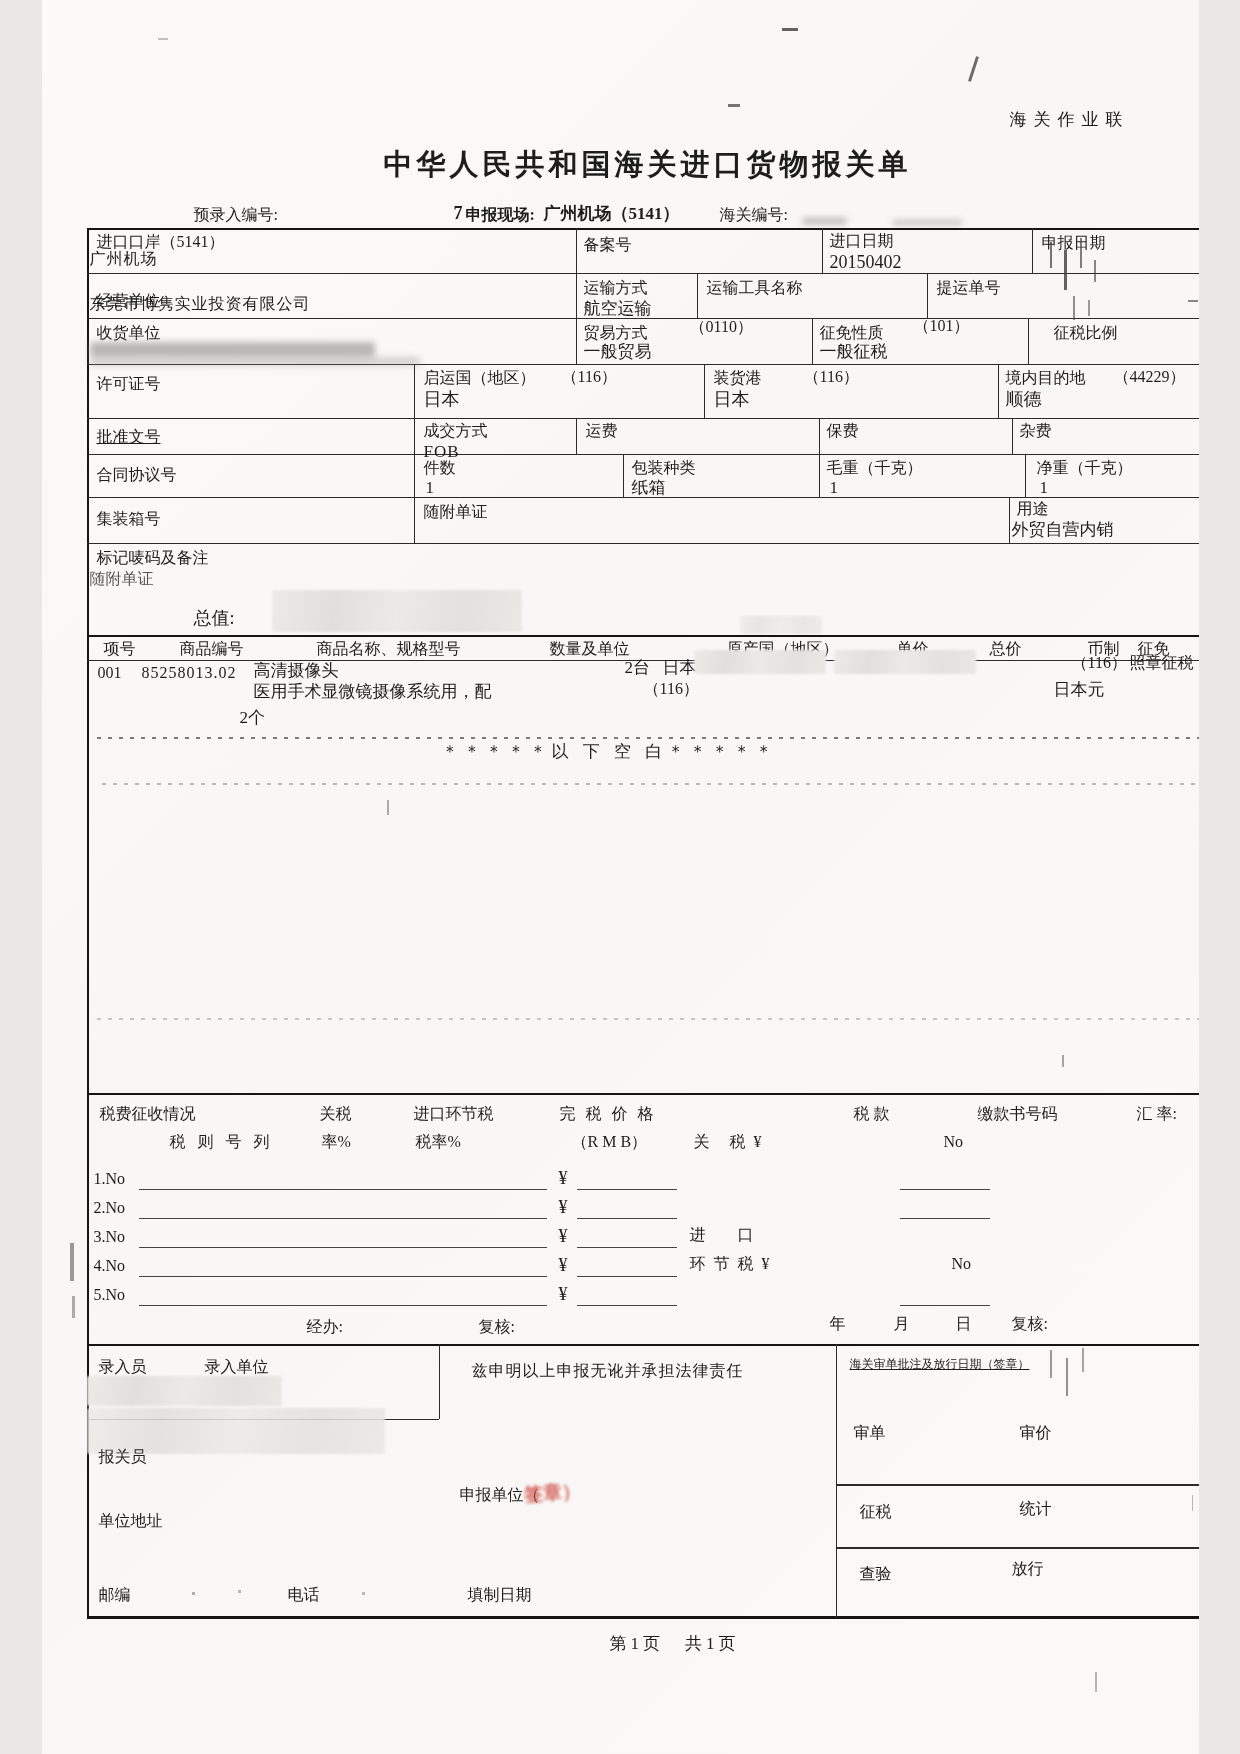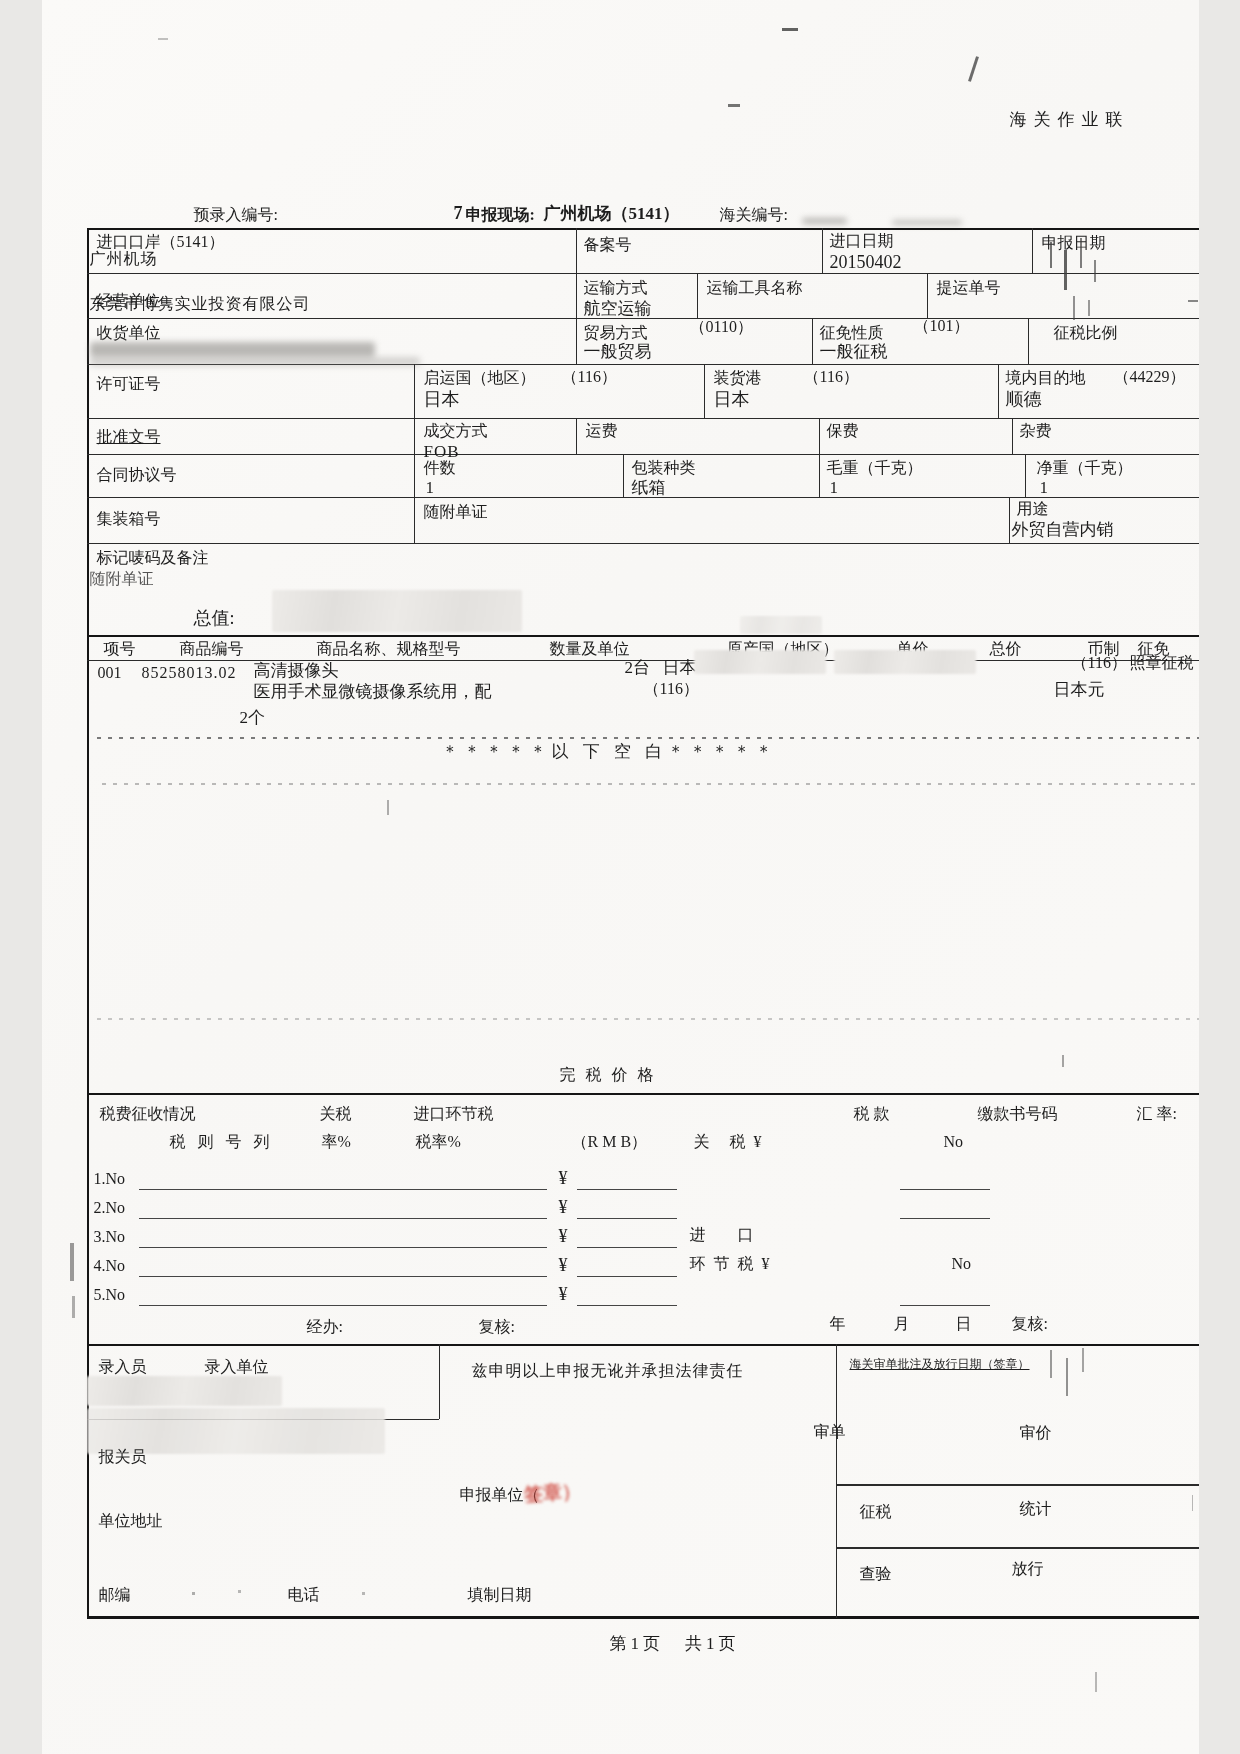--- a/index.html
+++ b/index.html
@@ -33,20 +33,21 @@
 <body>
 
 <div class="sheet">
 
   <div class="noise" style="left:740px;top:28px;width:16px;height:3px;opacity:.8;"></div>
   <div class="noise" style="left:930px;top:56px;width:3px;height:26px;opacity:.75;transform:rotate(18deg);"></div>
   <div class="noise" style="left:686px;top:104px;width:12px;height:3px;opacity:.7;"></div>
   <div class="noise" style="left:116px;top:38px;width:10px;height:2px;opacity:.3;"></div>
 
   <div class="t copy" style="left:968px;top:110px;">海关作业联</div>
+  <div class="t title" style="left:342px;top:148px;">中华人民共和国海关进口货物报关单</div>
 
   <div class="t lbl" style="left:152px;top:206px;">预录入编号:</div>
   <div class="t lbl semib" style="left:412px;top:203px;font-size:18px;">7</div>
   <div class="t lbl semib" style="left:424px;top:206px;">申报现场:</div>
   <div class="t v17 semib" style="left:502px;top:204px;">广州机场（5141）</div>
   <div class="t lbl" style="left:678px;top:206px;">海关编号:</div>
   <div class="smudge" style="left:760px;top:218px;width:45px;height:6px;"></div>
   <div class="smudge" style="left:850px;top:220px;width:70px;height:5px;opacity:.5;"></div>
 
   <div class="hl thick" style="left:45px;top:228px;width:1155px;"></div>
@@ -191,21 +192,21 @@
   <div class="dot" style="left:55px;top:1018px;width:1140px;opacity:.4;"></div>
 
   <div class="noise" style="left:345px;top:800px;width:2px;height:15px;opacity:.4;"></div>
   <div class="noise" style="left:1020px;top:1055px;width:2px;height:12px;opacity:.45;"></div>
   <div class="noise" style="left:1162px;top:945px;width:2px;height:20px;opacity:.3;"></div>
 
   <div class="hl thick" style="left:45px;top:1093px;width:1153px;"></div>
   <div class="t lbl" style="left:58px;top:1105px;">税费征收情况</div>
   <div class="t lbl" style="left:278px;top:1105px;">关税</div>
   <div class="t lbl" style="left:372px;top:1105px;">进口环节税</div>
-  <div class="t lbl" style="left:518px;top:1066px;letter-spacing:3px;">完 税 价 格</div>
+  <div class="t lbl" style="left:518px;top:1105px;letter-spacing:3px;">完 税 价 格</div>
   <div class="t lbl" style="left:812px;top:1105px;">税 款</div>
   <div class="t lbl" style="left:936px;top:1105px;">缴款书号码</div>
   <div class="t lbl" style="left:1095px;top:1105px;">汇 率:</div>
   <div class="t lbl" style="left:128px;top:1133px;letter-spacing:4px;">税 则 号 列</div>
   <div class="t lbl" style="left:280px;top:1133px;">率%</div>
   <div class="t lbl" style="left:374px;top:1133px;">税率%</div>
   <div class="t lbl" style="left:530px;top:1133px;">（R M B）</div>
   <div class="t lbl" style="left:652px;top:1133px;letter-spacing:2px;">关　税 ¥</div>
   <div class="t lbl" style="left:902px;top:1133px;">No</div>
 
@@ -266,21 +267,21 @@
   <div class="t lbl" style="left:426px;top:1586px;">填制日期</div>
   <div class="noise" style="left:150px;top:1592px;width:3px;height:3px;opacity:.4;"></div>
   <div class="noise" style="left:196px;top:1590px;width:3px;height:3px;opacity:.35;"></div>
   <div class="noise" style="left:320px;top:1592px;width:3px;height:3px;opacity:.35;"></div>
 
   <div class="t lbl" style="left:430px;top:1362px;letter-spacing:1px;">兹申明以上申报无讹并承担法律责任</div>
   <div class="t lbl" style="left:418px;top:1486px;">申报单位（</div>
   <div class="t lbl stamp" style="left:482px;top:1482px;font-size:19px;font-weight:bold;transform:rotate(-4deg);">签章）</div>
 
   <div class="t sm" style="left:808px;top:1358px;">海关审单批注及放行日期（签章）</div>
-  <div class="t lbl" style="left:772px;top:1424px;font-family:Liberation Mono, monospace;">审单</div>
+  <div class="t lbl" style="left:812px;top:1424px;">审单</div>
   <div class="t lbl" style="left:978px;top:1424px;">审价</div>
   <div class="hl" style="left:794px;top:1484px;width:404px;height:2px;"></div>
   <div class="t lbl" style="left:818px;top:1503px;">征税</div>
   <div class="t lbl" style="left:978px;top:1500px;">统计</div>
   <div class="hl" style="left:794px;top:1547px;width:404px;height:2px;"></div>
   <div class="t lbl" style="left:818px;top:1565px;">查验</div>
   <div class="t lbl" style="left:970px;top:1560px;">放行</div>
 
   <div class="noise" style="left:1008px;top:1350px;width:2px;height:28px;opacity:.5;"></div>
   <div class="noise" style="left:1024px;top:1358px;width:2px;height:38px;opacity:.55;"></div>

